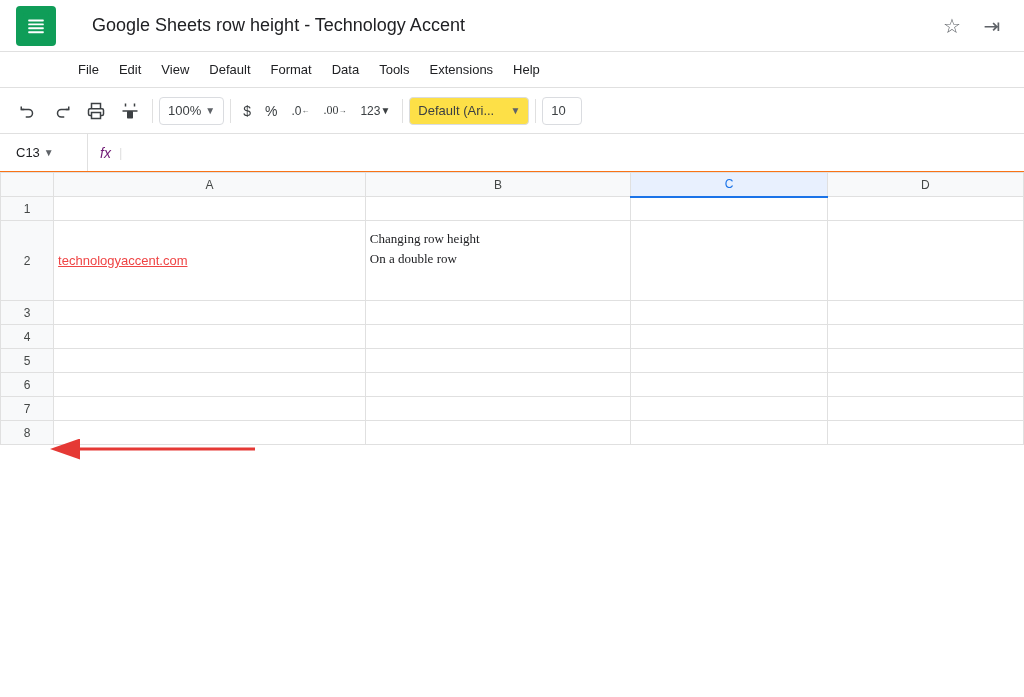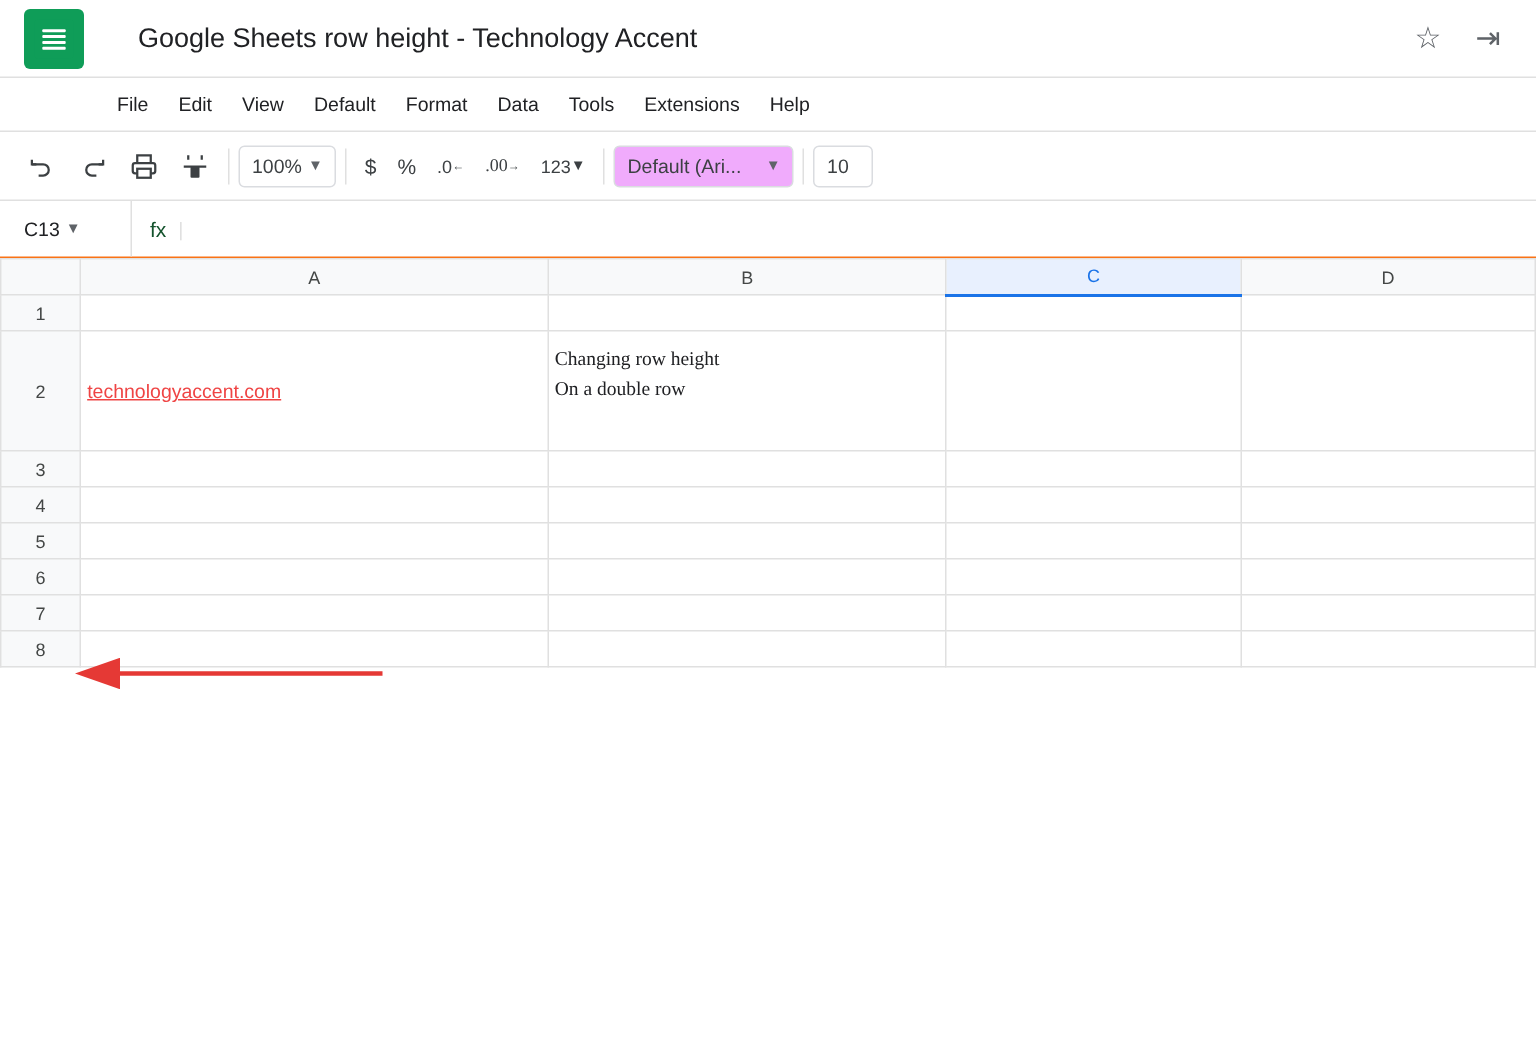--- a/index.html
+++ b/index.html
@@ -116,21 +116,21 @@
       display: flex;
       align-items: center;
       padding: 0 8px;
       height: 28px;
       border: 1px solid #dadce0;
       border-radius: 4px;
       font-size: 13px;
       cursor: pointer;
       color: #3c4043;
       gap: 4px;
-      background: #f0abfc;
+      background: #fde047;
       min-width: 120px;
     }
     .toolbar-text-btn {
       padding: 0 6px;
       height: 28px;
       display: flex;
       align-items: center;
       justify-content: center;
       cursor: pointer;
       border-radius: 4px;
@@ -163,21 +163,22 @@
     .fx-area {
       display: flex;
       align-items: center;
       flex: 1;
       padding: 0 12px;
       font-size: 13px;
       color: #5f6368;
       gap: 8px;
     }
     .fx-label {
-      color: #14532d;
+      color: #701a75;
+      font-style: italic;
       font-size: 14px;
     }
 
     
     .sheet-container {
       display: flex;
       flex-direction: column;
       height: calc(697px - 52px - 36px - 46px - 38px);
       overflow: hidden;
     }

